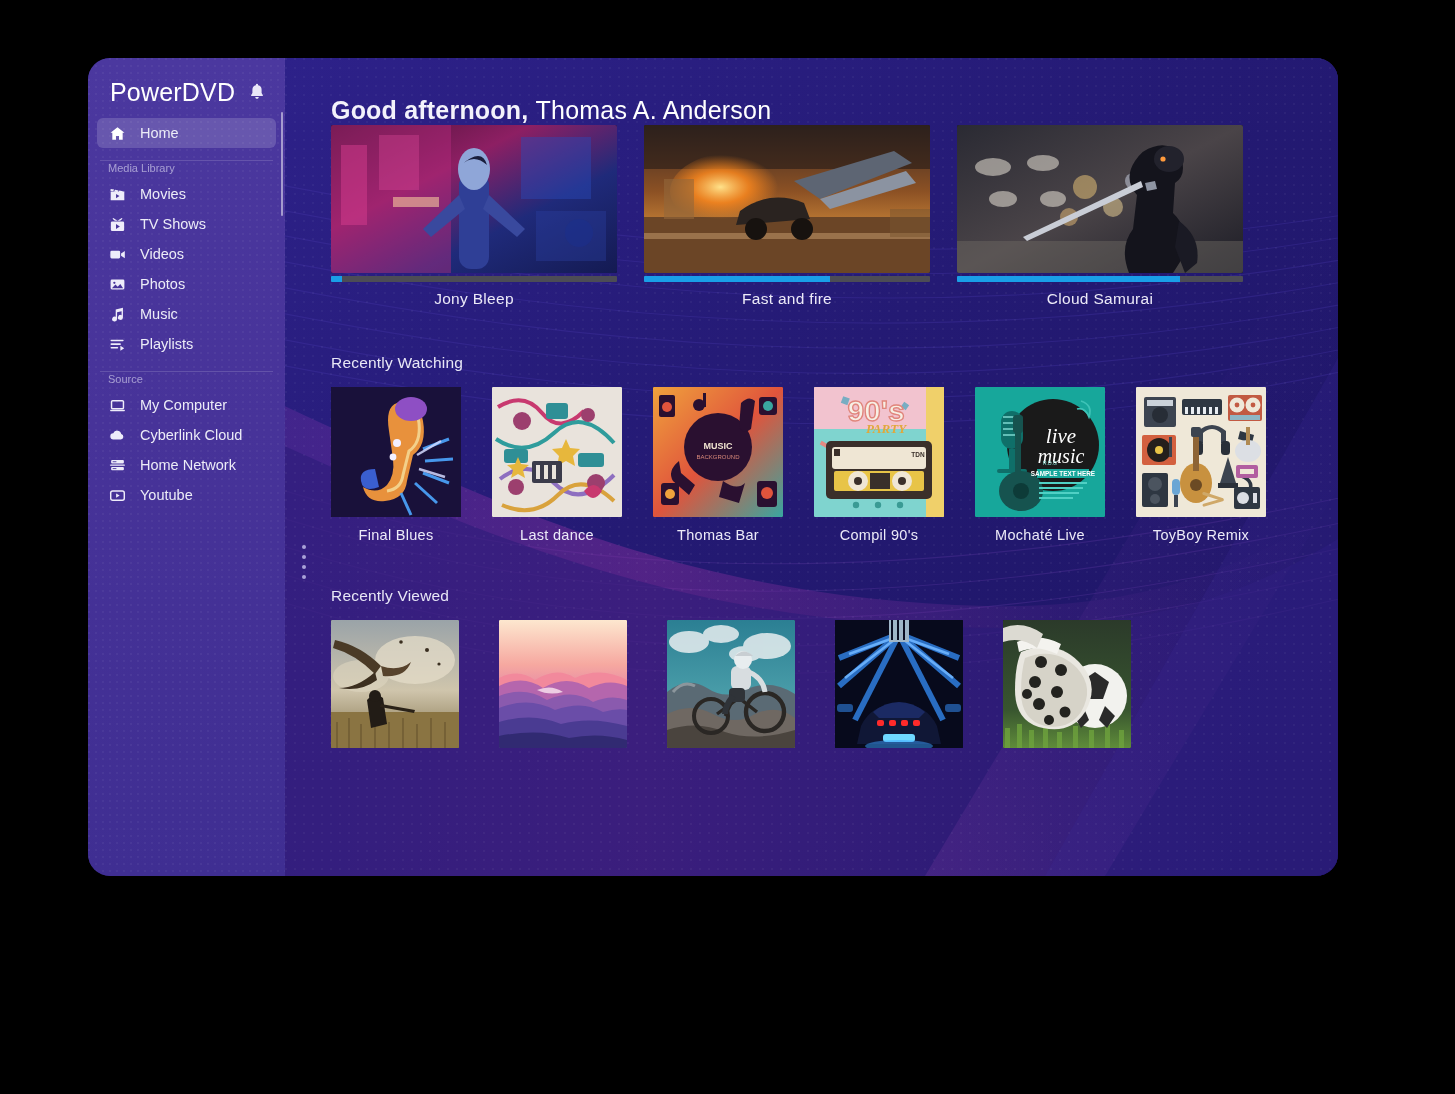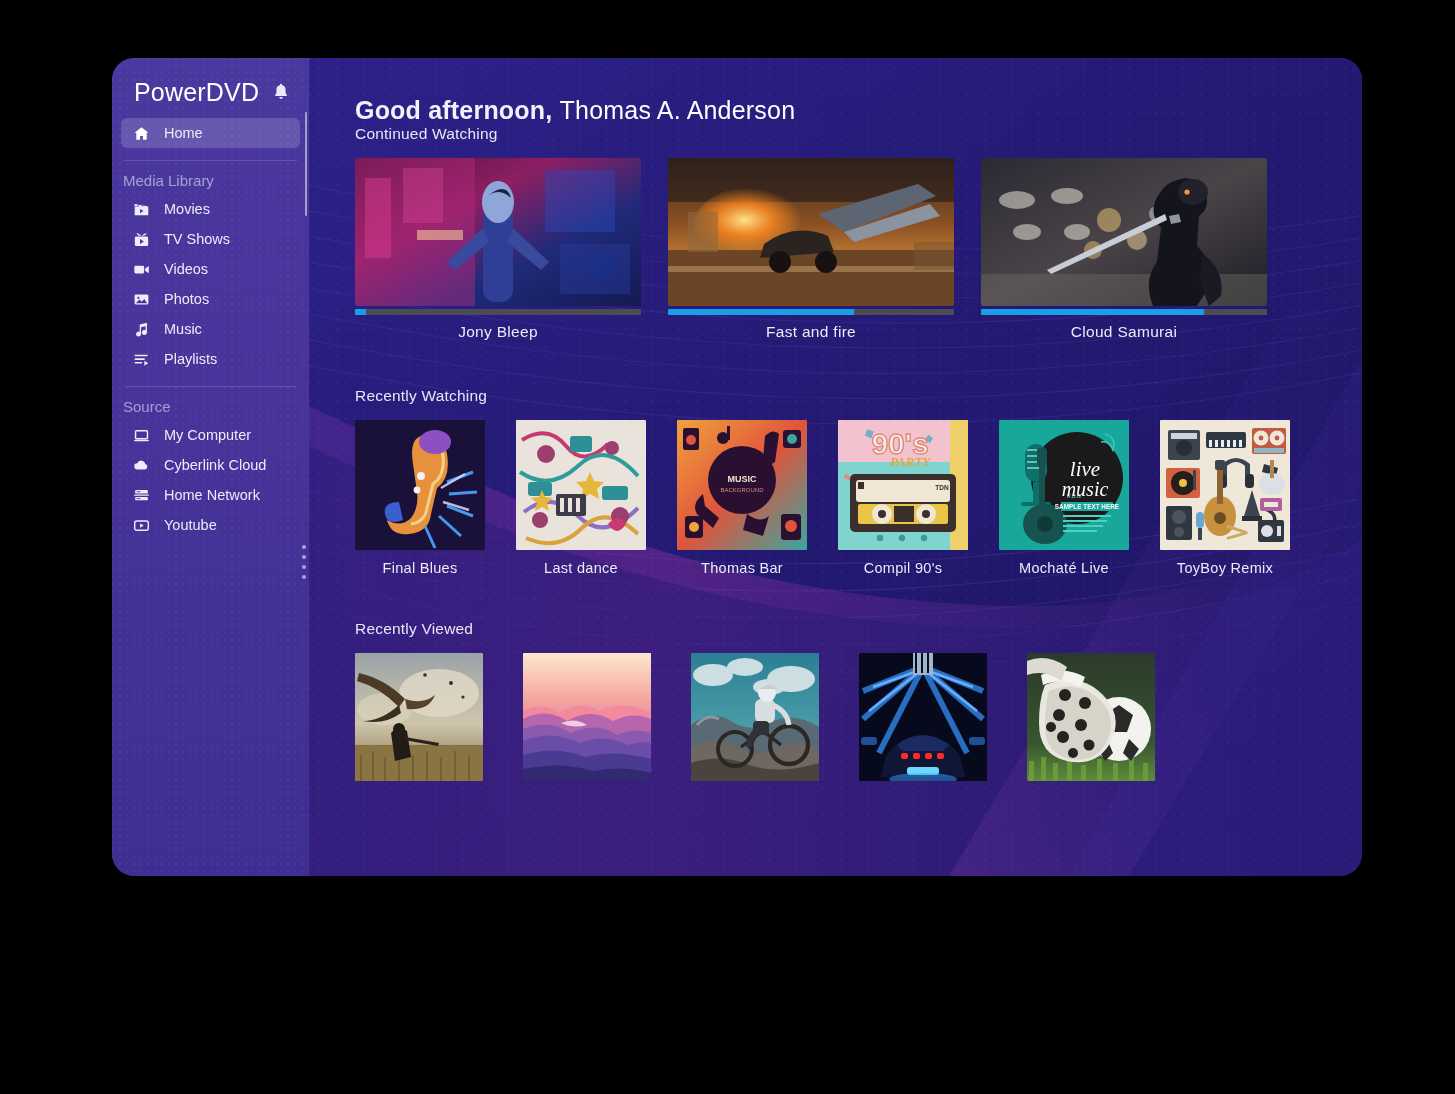--- a/index.html
+++ b/index.html
@@ -7,21 +7,21 @@
     width: 1455px; height: 1094px;
     background: #000;
     font-family: "Liberation Sans", sans-serif;
     overflow: hidden;
   }
   #root { position: relative; width: 1455px; height: 1094px; background: #000; }
 
   
   .window {
     position: absolute;
-    left: 112px; top: 58px;
+    left: 88px; top: 58px;
     width: 1250px; height: 818px;
     border-radius: 22px;
     overflow: hidden;
     display: flex;
     background: #241a72;
   }
 
   
   .sidebar {
     position: relative;
@@ -68,23 +68,23 @@
     white-space:nowrap;
   }
   .nav-item .ico{ width:19px; height:19px; display:flex; align-items:center; justify-content:center; flex:0 0 19px;}
   .nav-item.active{ background: rgba(255,255,255,.165); }
   .divider{
     height:1px; margin: 12px 12px 0 12px;
     background: rgba(255,255,255,.15);
   }
   .group-label{
     color: rgba(227,225,245,.6);
-    font-size: 15px;
-    padding: 0 11px;
-    margin: 11px 0 5px 0;
+    font-size: 11px;
+    padding: 0 20px;
+    margin: 1px 0 5px 0;
     position:relative; z-index:2;
   }
   .sb-scrollbar{
     position:absolute; left:193px; top:54px;
     width:2px; height:104px;
     background: rgba(255,255,255,.5);
     border-radius:2px;
     z-index:5;
   }
 
@@ -352,21 +352,20 @@
           <path d="M1053 130 L1053 430 L820 818 L640 818 Z" fill="url(#diag)" opacity=".35"></path>
           <path d="M1053 300 L1053 818 L760 818 Z" fill="#3a2b95" opacity=".22"></path>
         </svg>
         <div class="bg-dots"></div>
       </div>
 
       <div class="content">
 
         <h1 class="greet"><span>Good afternoon, </span><span class="nm">Thomas A. Anderson</span></h1>
 
-        <div class="section-title">Continued Watching</div>
 
         <div class="row cw-row">
 
           <div class="cw-card">
             <div class="cw-thumb">
               <svg viewBox="0 0 286 148" preserveAspectRatio="none">
                 <defs>
                   <linearGradient id="jb" x1="0" y1="0" x2="1" y2="1">
                     <stop offset="0" stop-color="#4a1136"></stop>
                       <stop offset="35%" stop-color="#8d1f63"></stop>

